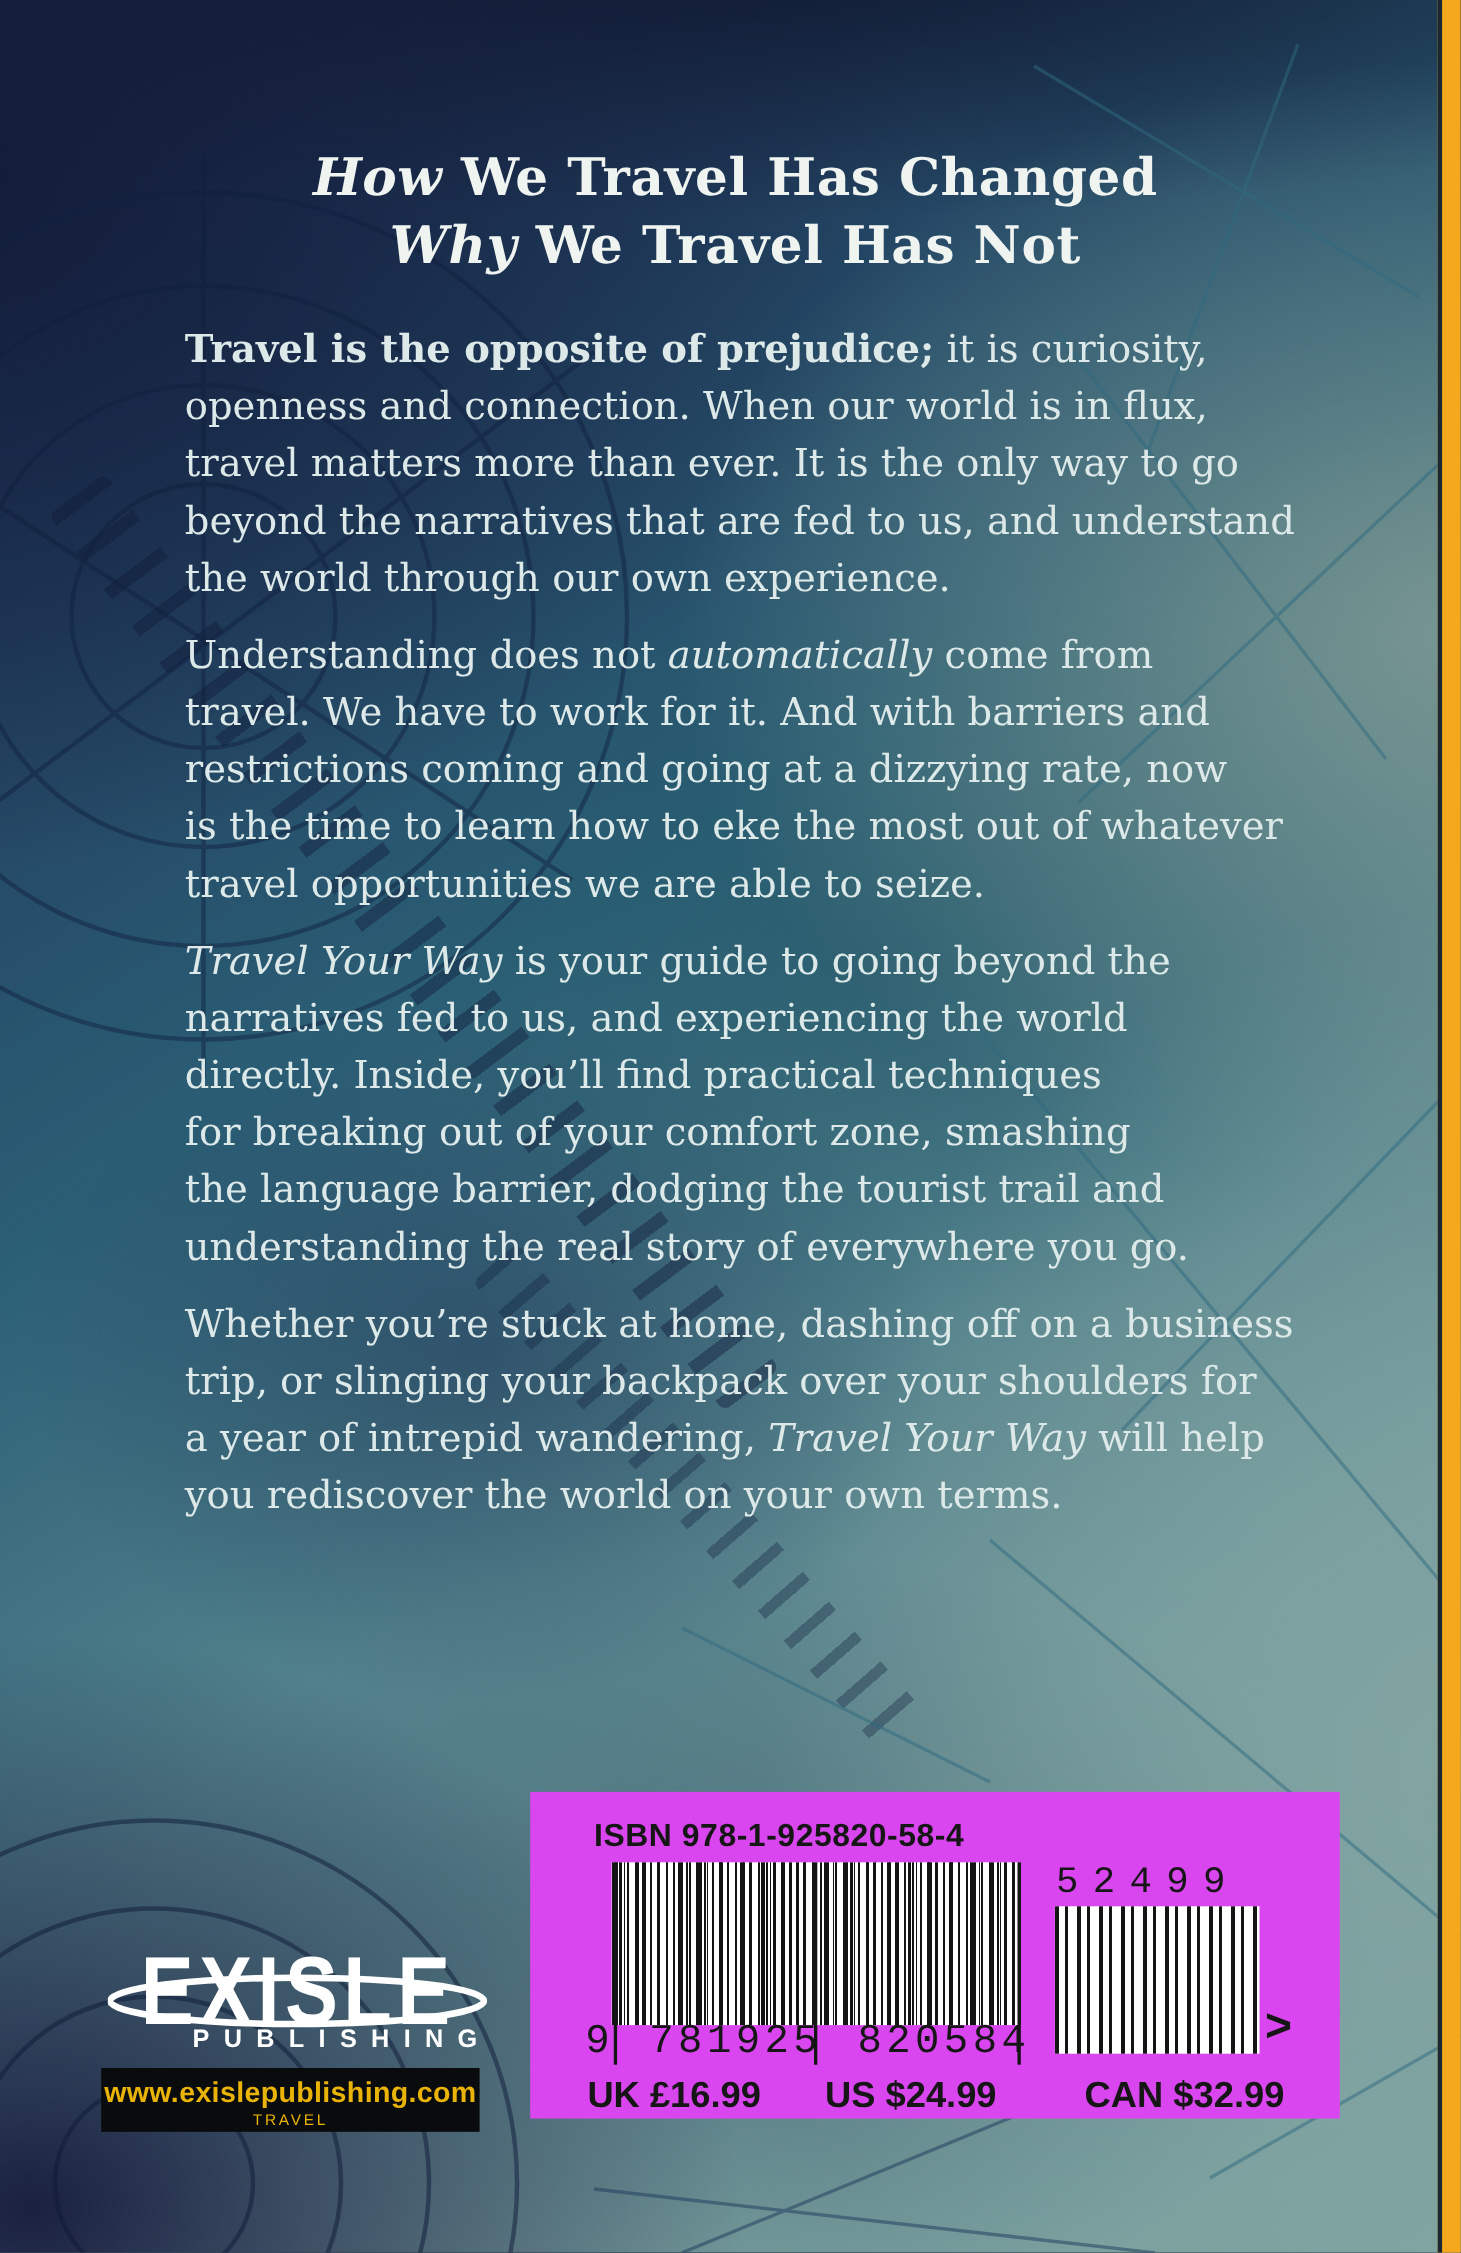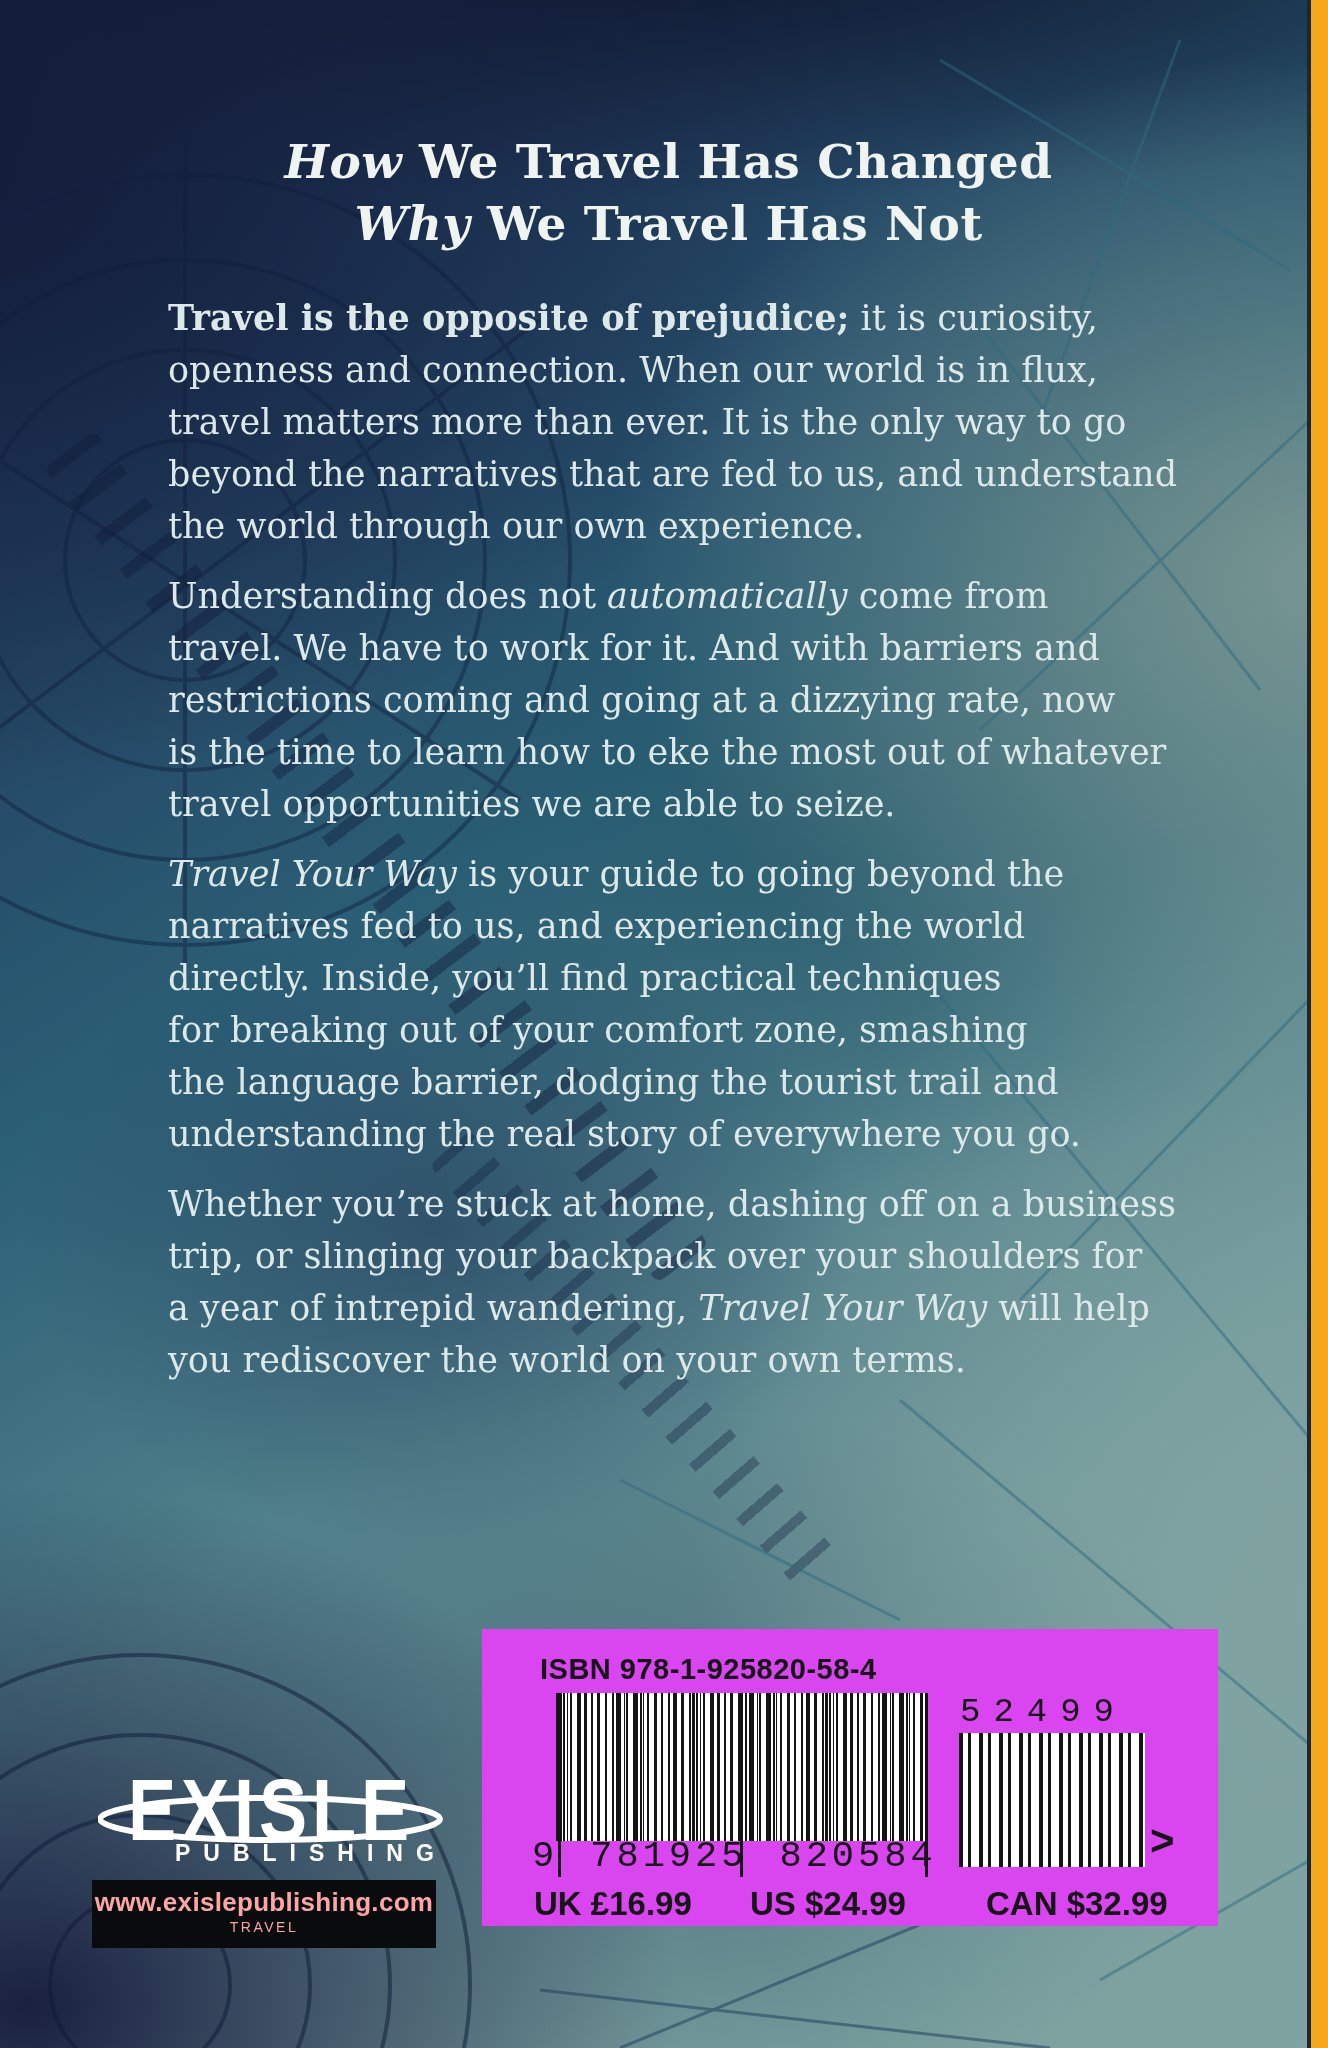--- a/index.html
+++ b/index.html
@@ -61,22 +61,22 @@
     font-family:"Liberation Sans",sans-serif;font-weight:700;font-size:88px;line-height:88px;
     letter-spacing:6px;transform:scaleX(.82);transform-origin:left top;
   }
   .pub-tagline{
     position:absolute;left:34px;top:74px;
     font-family:"Liberation Sans",sans-serif;font-weight:700;font-size:23px;
     letter-spacing:13px;white-space:nowrap;margin-left:43px;
   }
   
   .website-box{
-    position:absolute;left:92px;top:1880px;width:344px;height:68px;
-    background:#0a0b0d;color:#fca5a5;text-align:center;
+    position:absolute;left:92px;top:1880px;width:344px;height:58px;
+    background:#0a0b0d;color:#eab308;text-align:center;
     font-family:"Liberation Sans",sans-serif;
   }
   .website-url{font-size:26px;font-weight:700;margin-top:7px;letter-spacing:.3px;}
   .category-label{font-size:14px;font-weight:400;letter-spacing:2.5px;margin-top:1px;}
   
   .barcode-panel{
     position:absolute;left:482px;top:1629px;width:736px;height:297px;
     background:#d946ef;color:#161616;font-family:"Liberation Sans",sans-serif;
   }
   .isbn-label{position:absolute;left:58px;top:24px;font-size:29px;font-weight:700;letter-spacing:.5px;}

